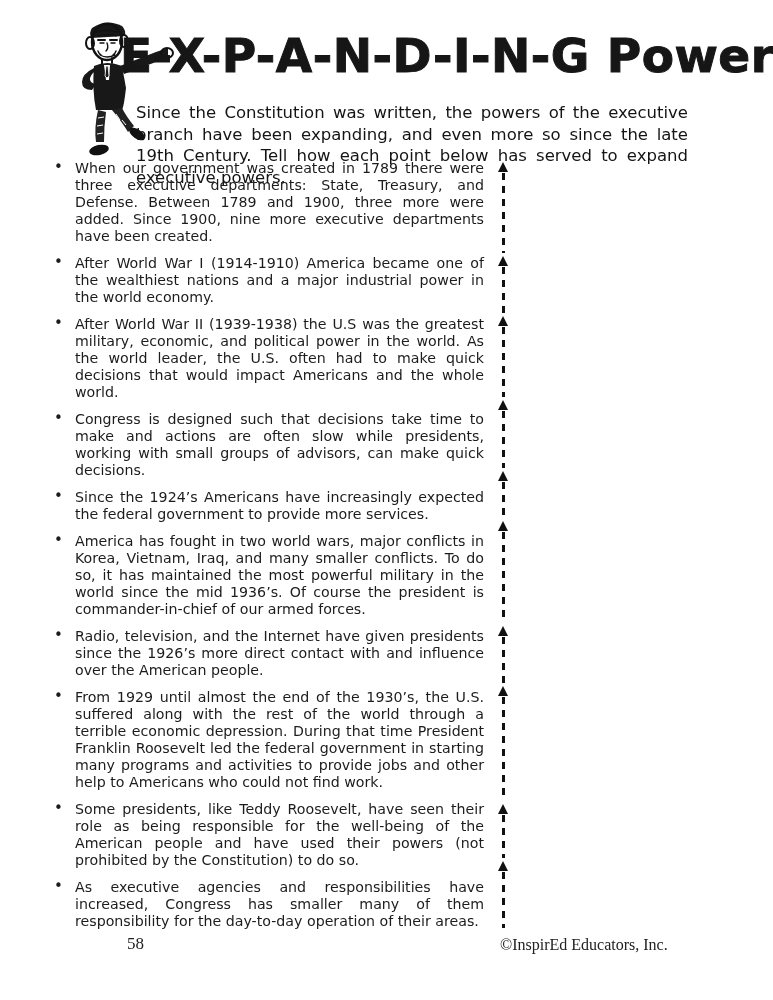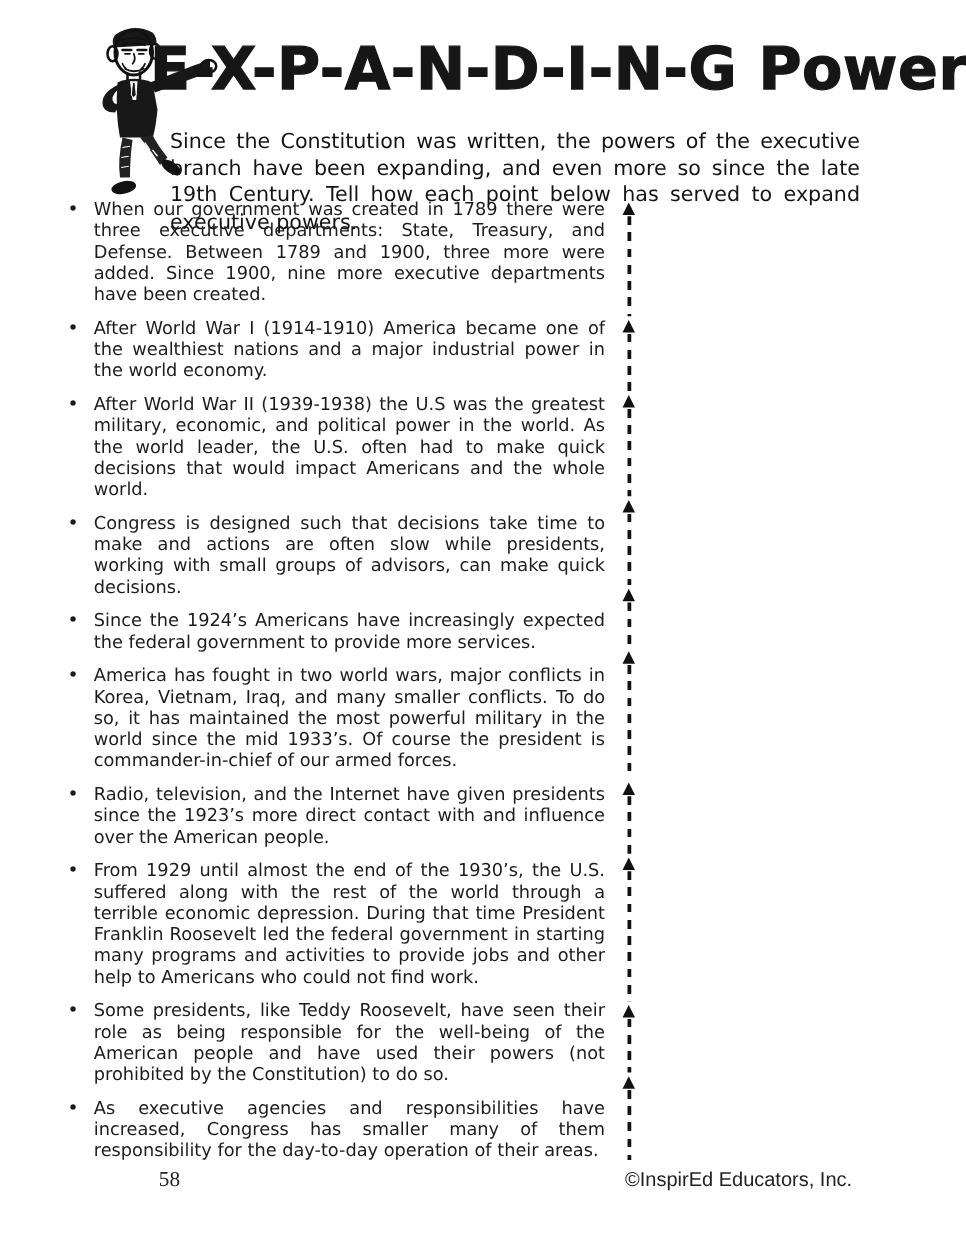--- a/index.html
+++ b/index.html
@@ -53,21 +53,21 @@
     width:3px;flex:1 1 auto;margin-top:1px;
     background:repeating-linear-gradient(180deg,#111 0 7px,transparent 7px 13px);
   }
   
   .page-number{
     position:absolute;left:88px;top:934px;
     font-family:"Liberation Serif",serif;font-size:17px;color:#222;margin-left:39px;
   }
   .copyright{
     position:absolute;left:500px;top:936px;
-    font-family:Liberation Sans, sans-serif;font-size:16px;color:#222;
+    font-family:Liberation Serif, serif;font-size:16px;color:#222;
   }
   
   .ink{stroke:#111;fill:none;stroke-linecap:round;stroke-linejoin:round;}
 </style>
 </head>
 <body>
 
 <div class="page">
 
   <svg class="illustration" viewBox="0 0 132 152" xmlns="http://www.w3.org/2000/svg" aria-hidden="true">
@@ -110,22 +110,22 @@
   <h1 class="title">E-X-P-A-N-D-I-N-G Powers</h1>
 
   <p class="instructions">Since the Constitution was written, the powers of the executive branch have been expanding, and even more so since the late 19th Century. Tell how each point below has served to expand executive powers.</p>
 
   <ul class="bullets">
     <li><span class="dot">•</span><span>When our government was created in 1789 there were three executive departments: State, Treasury, and Defense. Between 1789 and 1900, three more were added. Since 1900, nine more executive departments have been created.</span></li>
     <li><span class="dot">•</span><span>After World War I (1914-1910) America became one of the wealthiest nations and a major industrial power in the world economy.</span></li>
     <li><span class="dot">•</span><span>After World War II (1939-1938) the U.S was the greatest military, economic, and political power in the world. As the world leader, the U.S. often had to make quick decisions that would impact Americans and the whole world.</span></li>
     <li><span class="dot">•</span><span>Congress is designed such that decisions take time to make and actions are often slow while presidents, working with small groups of advisors, can make quick decisions.</span></li>
     <li><span class="dot">•</span><span>Since the 1924’s Americans have increasingly expected the federal government to provide more services.</span></li>
-    <li><span class="dot">•</span><span>America has fought in two world wars, major conflicts in Korea, Vietnam, Iraq, and many smaller conflicts. To do so, it has maintained the most powerful military in the world since the mid 1933’s. Of course the president is commander-in-chief of our armed forces.</span></li>
-    <li><span class="dot">•</span><span>Radio, television, and the Internet have given presidents since the 1923’s more direct contact with and influence over the American people.</span></li>
+    <li><span class="dot">•</span><span>America has fought in two world wars, major conflicts in Korea, Vietnam, Iraq, and many smaller conflicts. To do so, it has maintained the most powerful military in the world since the mid 1936’s. Of course the president is commander-in-chief of our armed forces.</span></li>
+    <li><span class="dot">•</span><span>Radio, television, and the Internet have given presidents since the 1926’s more direct contact with and influence over the American people.</span></li>
     <li><span class="dot">•</span><span>From 1929 until almost the end of the 1930’s, the U.S. suffered along with the rest of the world through a terrible economic depression. During that time President Franklin Roosevelt led the federal government in starting many programs and activities to provide jobs and other help to Americans who could not find work.</span></li>
     <li><span class="dot">•</span><span>Some presidents, like Teddy Roosevelt, have seen their role as being responsible for the well-being of the American people and have used their powers (not prohibited by the Constitution) to do so.</span></li>
     <li><span class="dot">•</span><span>As executive agencies and responsibilities have increased, Congress has smaller many of them responsibility for the day-to-day operation of their areas.</span></li>
   </ul>
 
   <div class="arrow-col">
     <div class="arrow" style="top:162px;height:91px">
         <div class="head"></div>
         <div class="stem"></div>
       </div>

